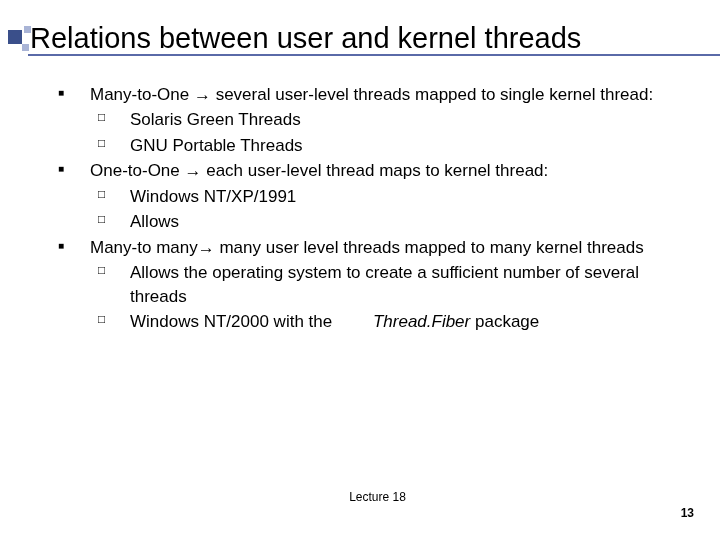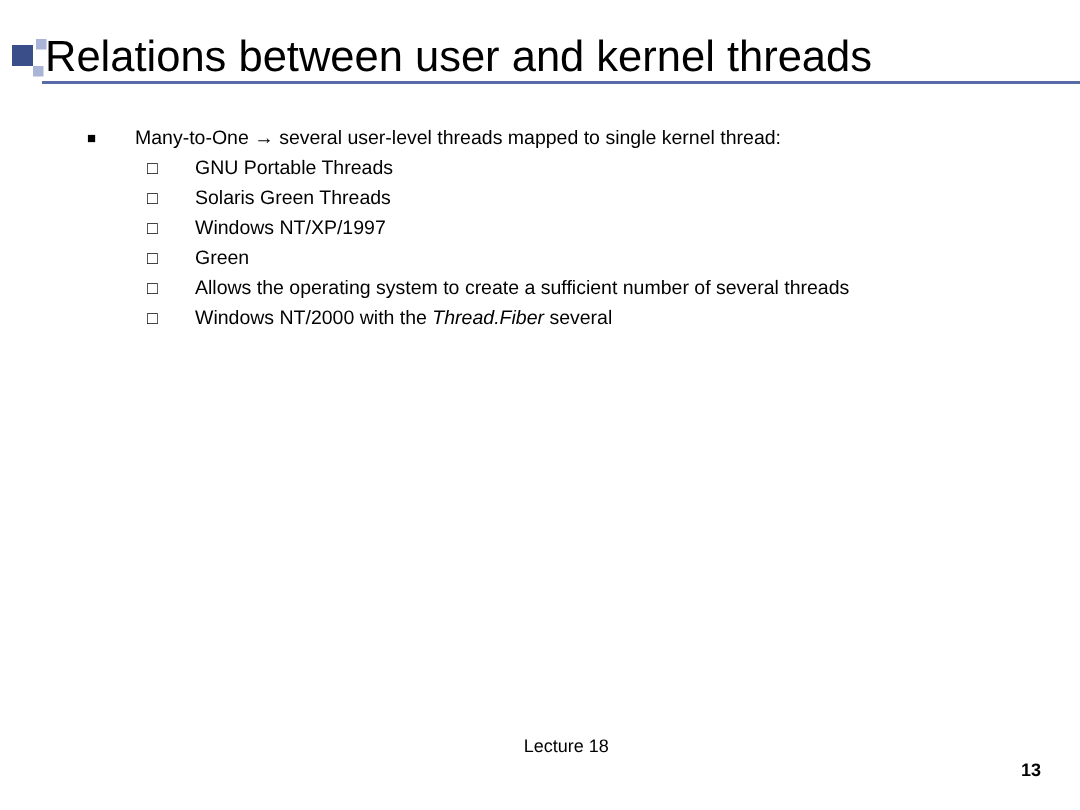--- a/index.html
+++ b/index.html
@@ -3,52 +3,54 @@
 <meta charset="utf-8">
 <style>
   * { margin: 0; padding: 0; box-sizing: border-box; }
   html, body { width: 720px; height: 540px; background: #ffffff; font-family: Arial, Helvetica, sans-serif; color: #000; }
   .slide { position: relative; width: 720px; height: 524px; padding: 22px 30px 28px 30px; }
   .accent-top { position: absolute; top: 0; left: 0; width: 100%; height: 60px; pointer-events: none; }
   .sq-big { position: absolute; width: 14px; height: 14px; background: #3a4f8a; }
   .sq-small { position: absolute; width: 7px; height: 7px; background: #a9b4d6; }
   .rule { position: absolute; left: 28px; right: 0; top: 54px; height: 2px; background: #5a6aa8; }
   .title { font-size: 29px; font-weight: 400; margin-top: 0; margin-left: 0; letter-spacing: 0; }
-  .body { margin-top: 28px; margin-left: 16px; font-size: 13px; line-height: 1.38; }
+  .body { margin-top: 28px; margin-left: 16px; font-size: 17px; line-height: 1.38; }
   .l1 { position: relative; padding-left: 44px; margin-bottom: 2px; }
   .l1::before { content: "■"; position: absolute; left: 12px; top: 3px; font-size: 10px; color: #000; }
   .l2 { position: relative; padding-left: 84px; margin-bottom: 2px; }
   .l2::before { content: "□"; position: absolute; left: 52px; top: 1px; font-size: 12px; color: #000; }
-  .italic { font-style: italic; }
+  .italic { font-style: italic; margin-left: 36px; }
   .footer { position: absolute; bottom: 20px; left: 0; width: 100%; text-align: center; font-size: 12px; padding-left: 35px; }
   .pagenum { position: absolute; bottom: 4px; right: 26px; font-size: 12px; font-weight: bold; }
 </style>
 </head>
 <body>
 
 <div class="slide">
 
   <div class="accent-top">
     <div class="sq-big" style="top:30px; left:8px;"></div>
     <div class="sq-small" style="top:26px; left:24px;"></div>
     <div class="sq-small" style="top:44px; left:22px;"></div>
     <div class="rule"></div>
   </div>
 
   <h1 class="title">Relations between user and kernel threads</h1>
 
   <div class="body">
     <div class="l1">Many-to-One → several user-level threads mapped to single kernel thread:</div>
+    <div class="l2">Solaris Green Threads</div>
     <div class="l2">GNU Portable Threads</div>
-    <div class="l2">Solaris Green Threads</div>
 
-    <div class="l2">Windows NT/XP/1997</div>
-    <div class="l2">Green</div>
+    <div class="l1">One-to-One  → each user-level thread maps to kernel thread:</div>
+    <div class="l2">Windows NT/XP/1991</div>
+    <div class="l2">Allows</div>
 
+    <div class="l1">Many-to many→ many user level threads mapped to many kernel threads</div>
     <div class="l2">Allows the  operating system to create a sufficient number of several threads</div>
     <div class="l2">
-      <span>Windows NT/2000 with the </span><span class="italic">Thread.Fiber</span><span> several</span>
+      <span>Windows NT/2000 with the </span><span class="italic">Thread.Fiber</span><span> package</span>
     </div>
   </div>
 
   <div class="footer">Lecture 18</div>
   <div class="pagenum">13</div>
 </div>
 
 </body></html>

